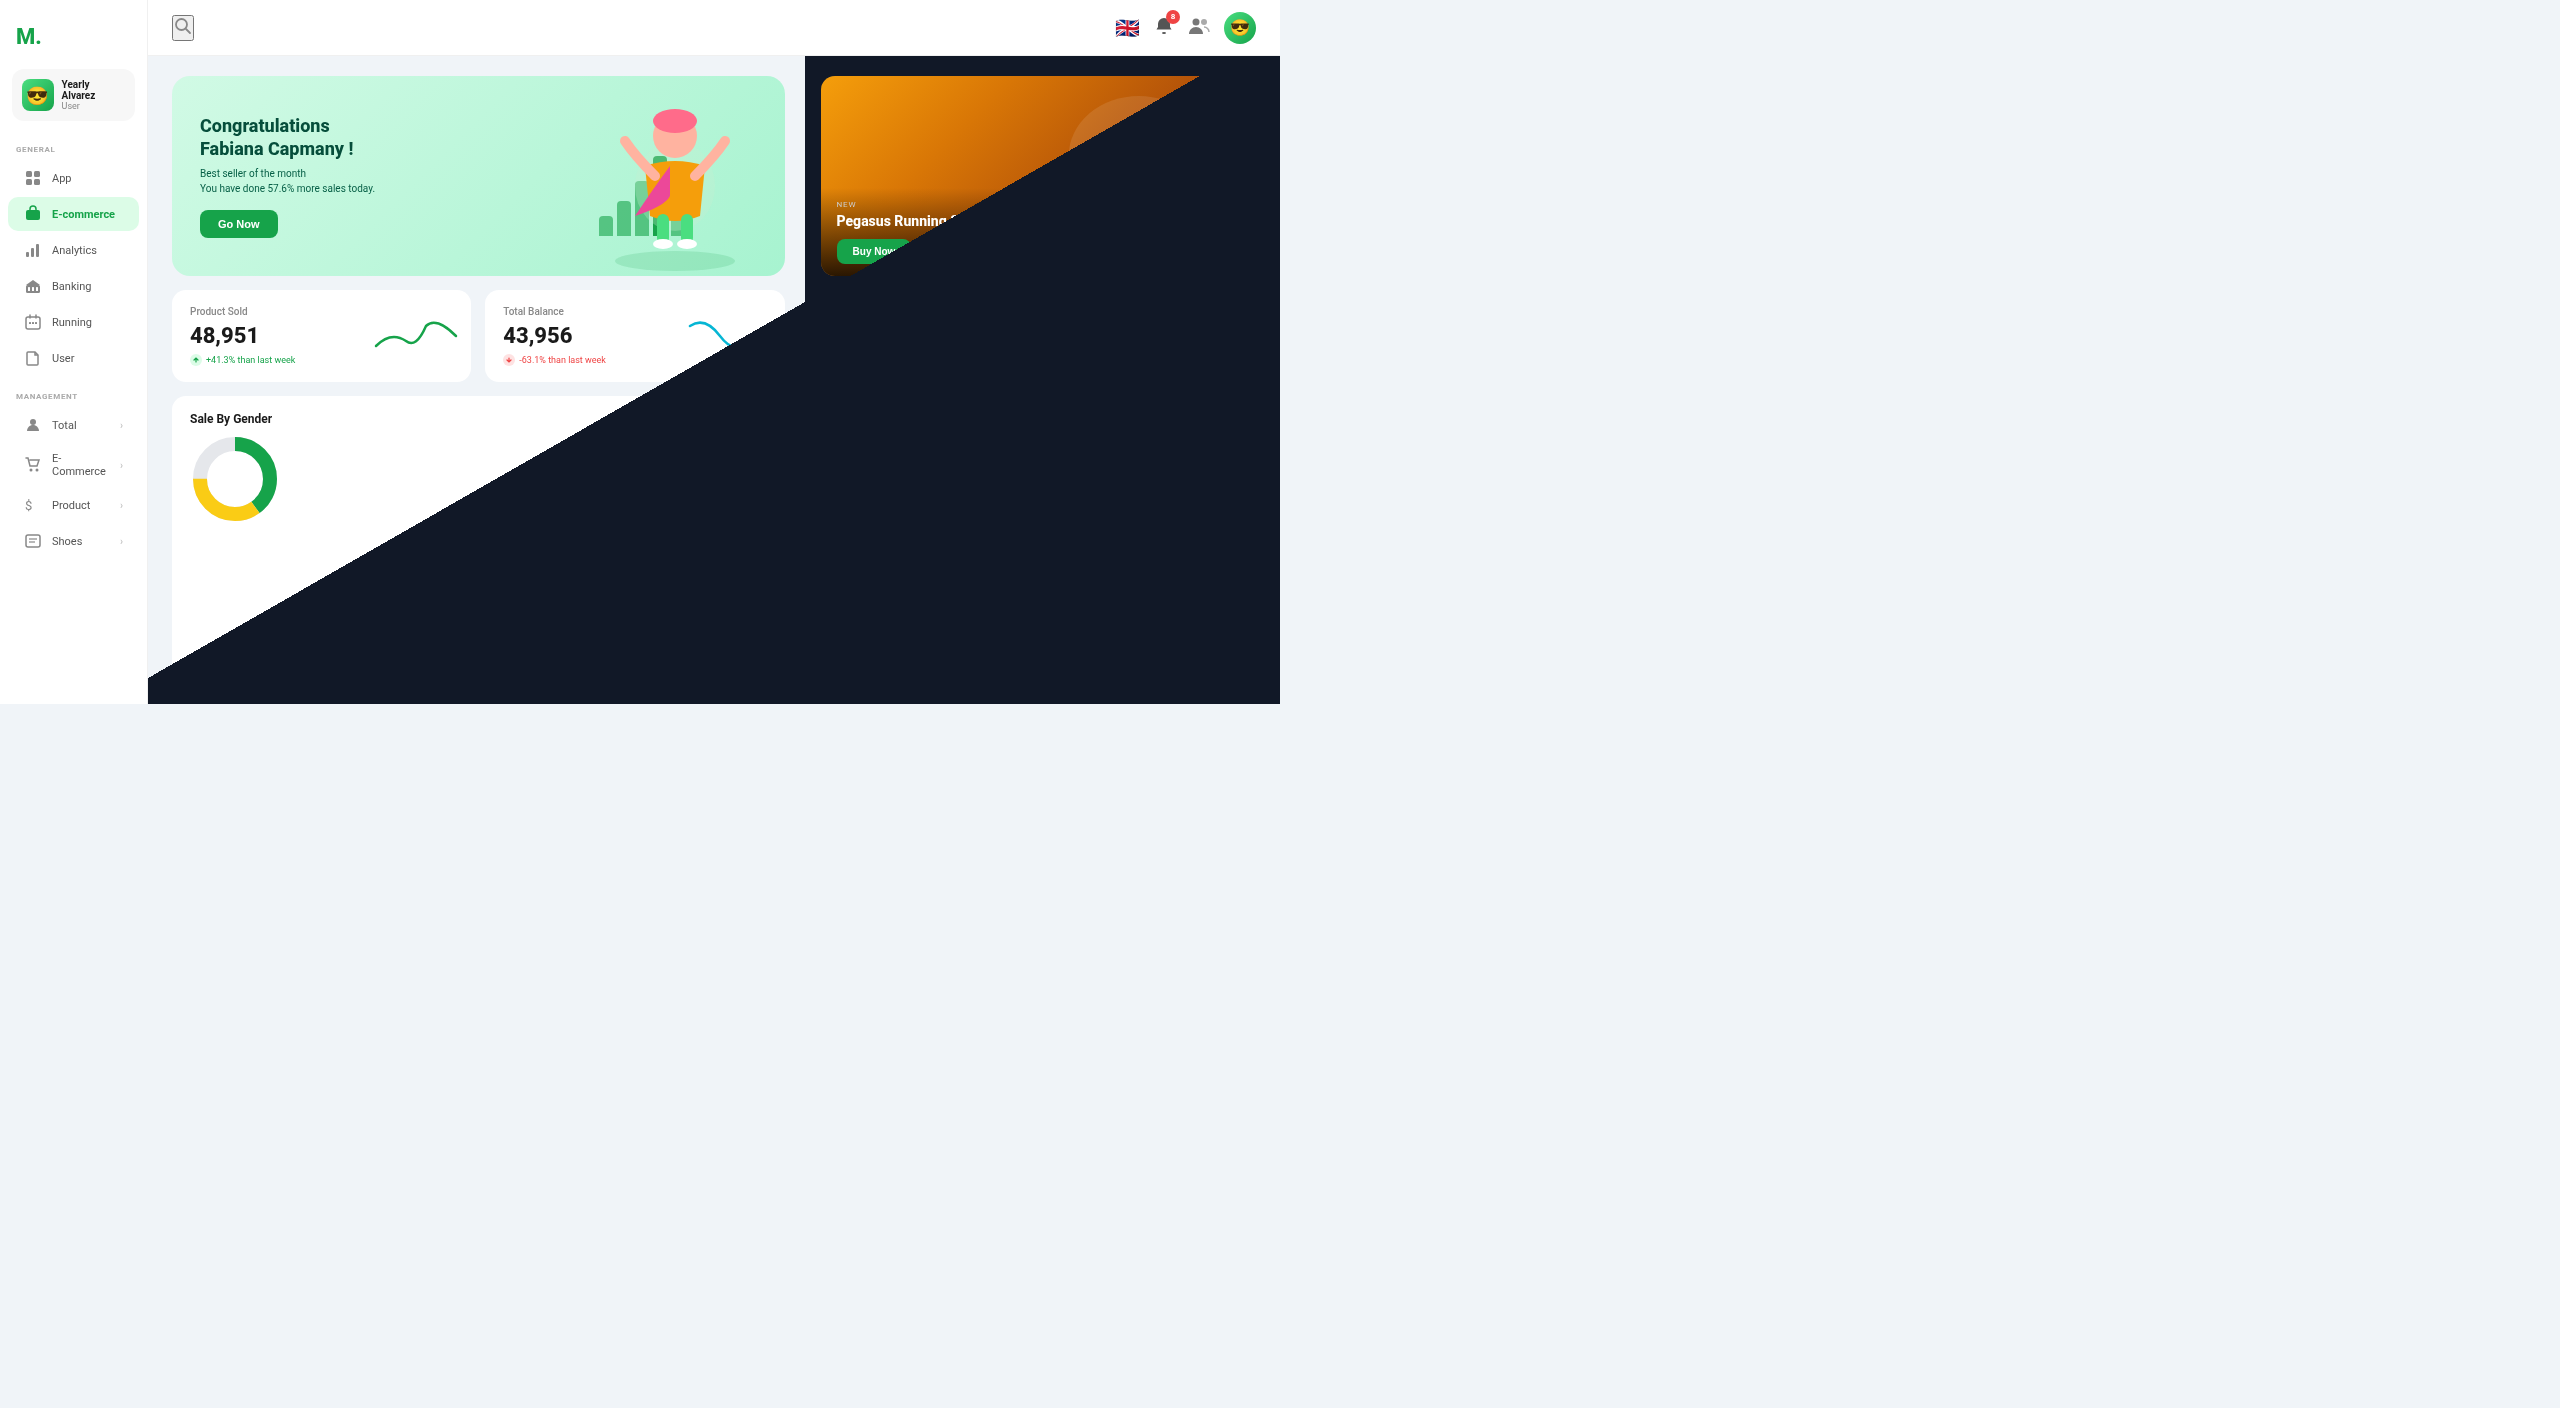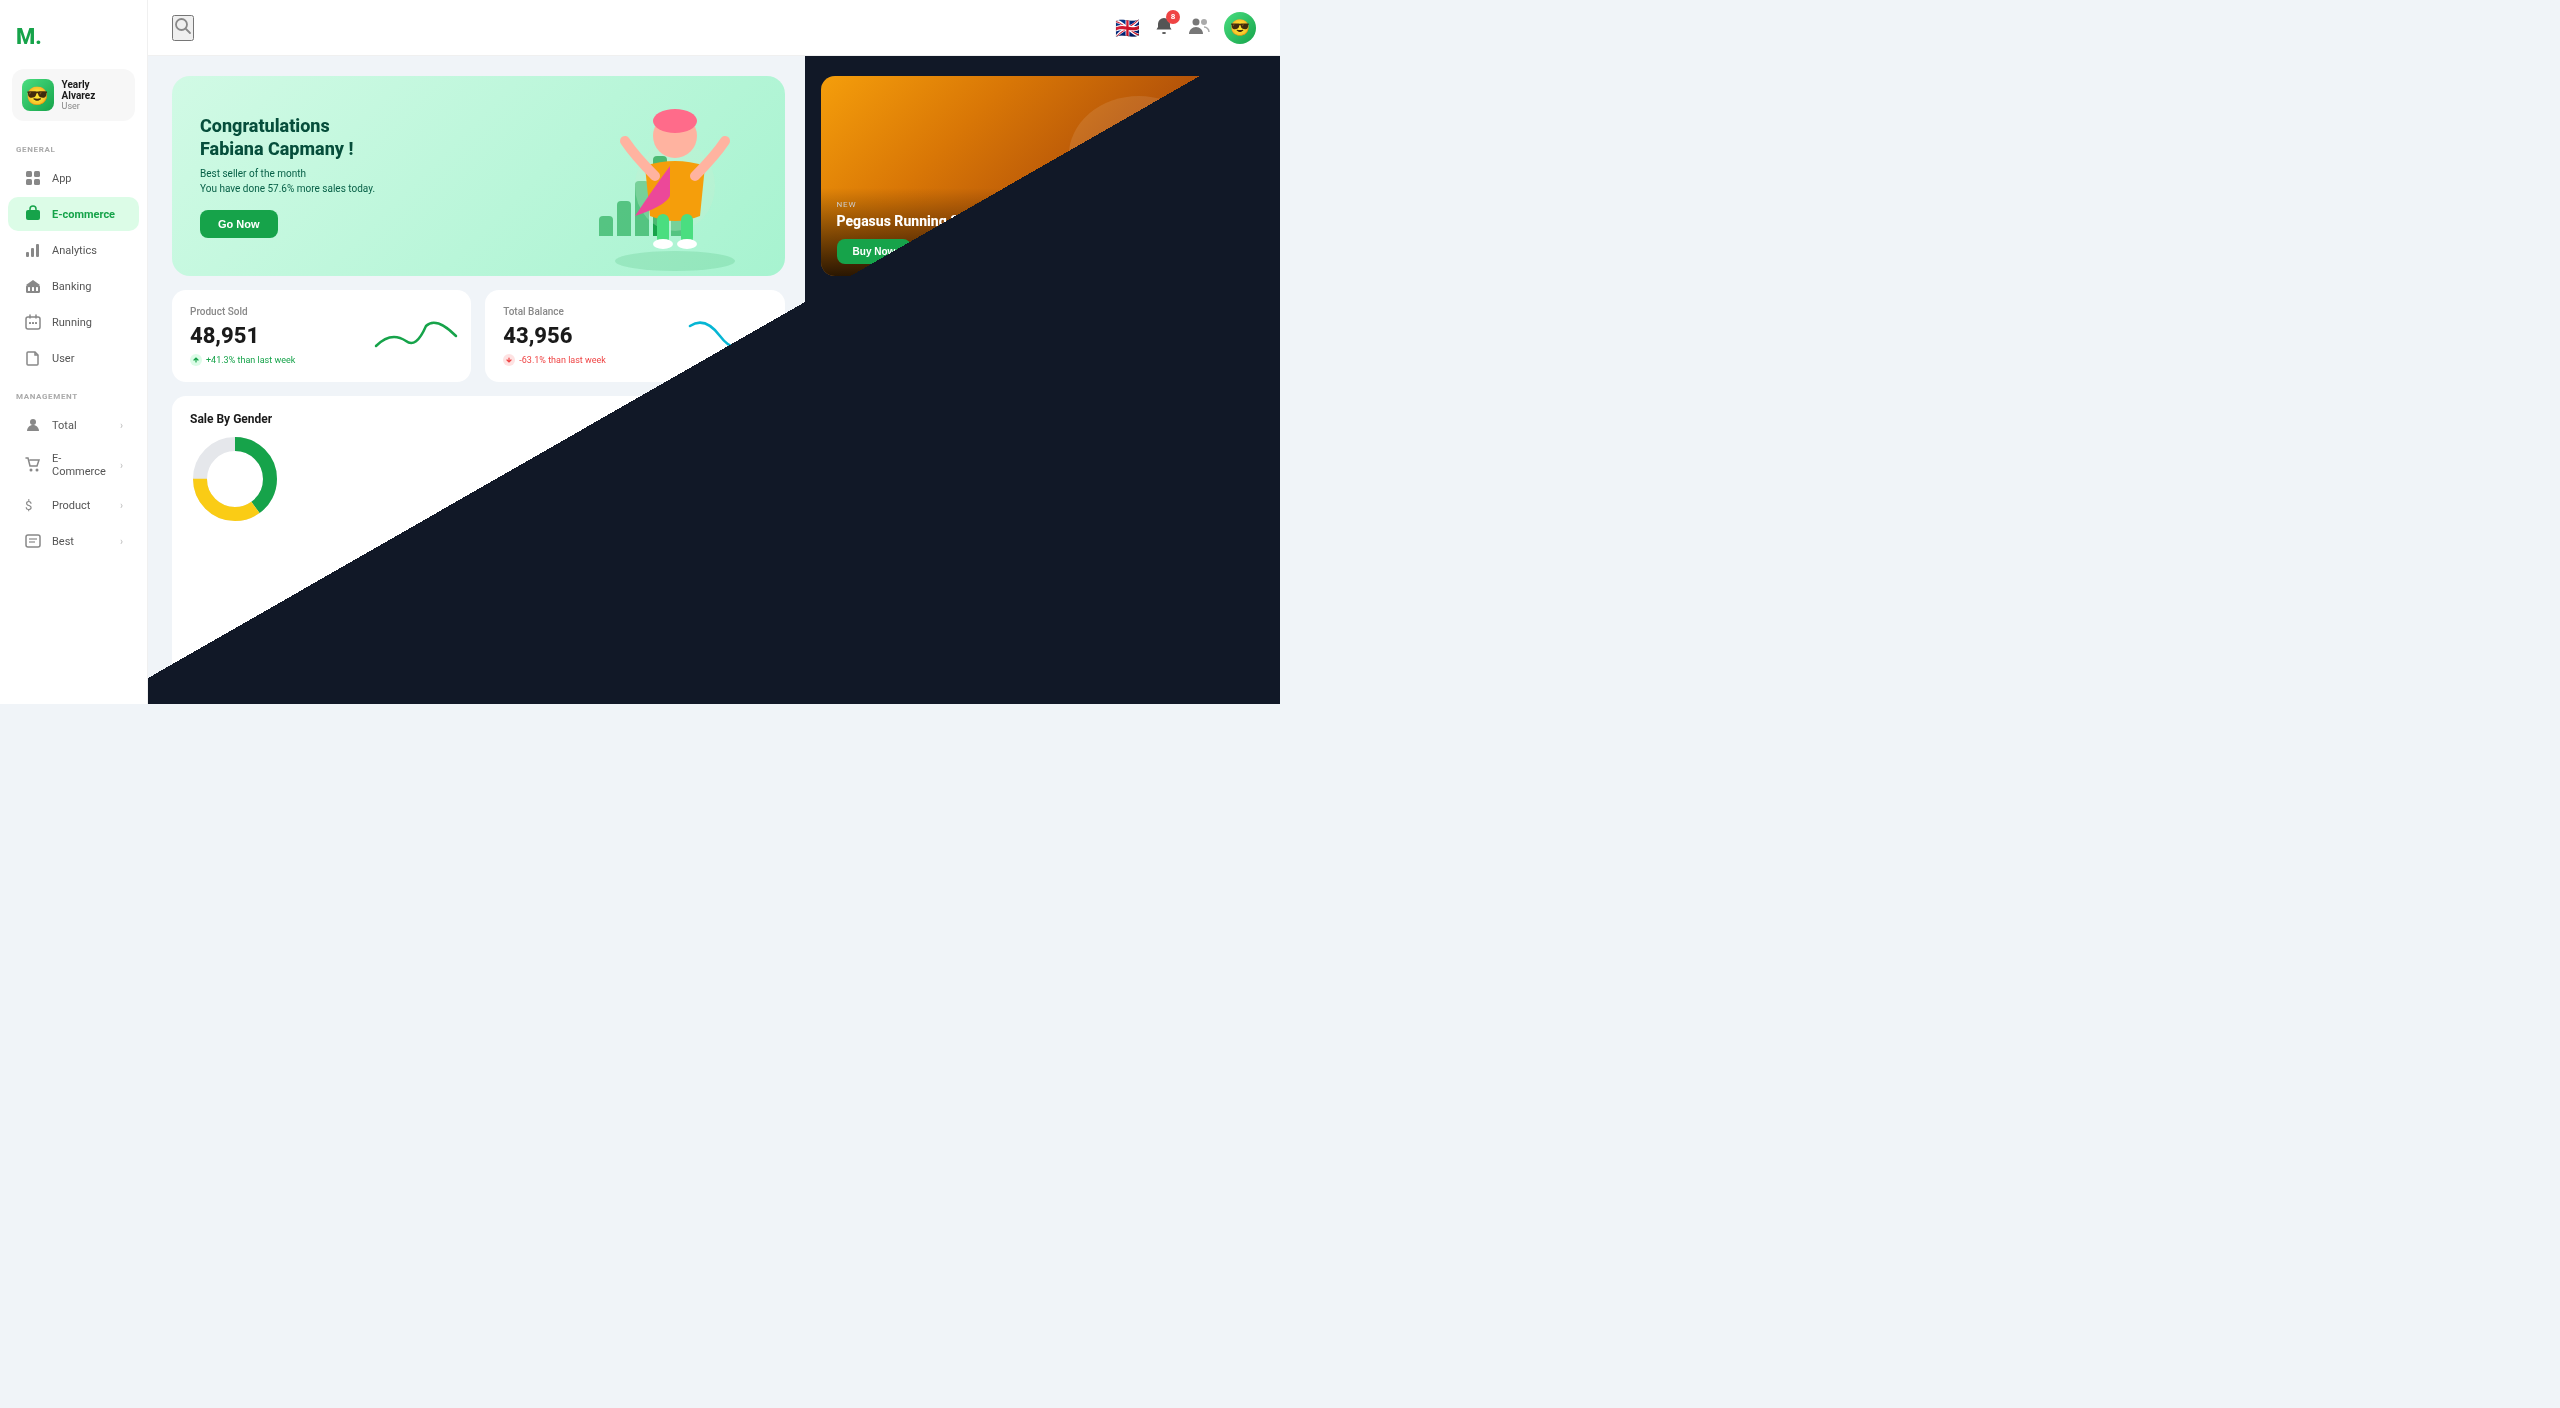--- a/index.html
+++ b/index.html
@@ -679,21 +679,21 @@
   </div>
 
   <div class="sidebar-item">
     <span class="sidebar-item-icon">
       <svg width="16" height="16" viewBox="0 0 16 16">
           <rect x="1" y="2" width="14" height="12" rx="2" fill="none" stroke="#888" stroke-width="1.5"></rect>
           <line x1="4" y1="6" x2="12" y2="6" stroke="#888" stroke-width="1.2"></line>
           <line x1="4" y1="9" x2="10" y2="9" stroke="#888" stroke-width="1.2"></line>
         </svg>
     </span>
-    <span class="sidebar-item-label">Best</span>
+    <span class="sidebar-item-label">Shoes</span>
     <span class="sidebar-item-arrow">›</span>
   </div>
 </nav>
 
 <div class="main">
 
   <header class="header">
     <button class="search-icon-btn">
       <svg width="18" height="18" viewBox="0 0 18 18" fill="none">
           <circle cx="7.5" cy="7.5" r="5.5" stroke="#888" stroke-width="1.8"></circle>

